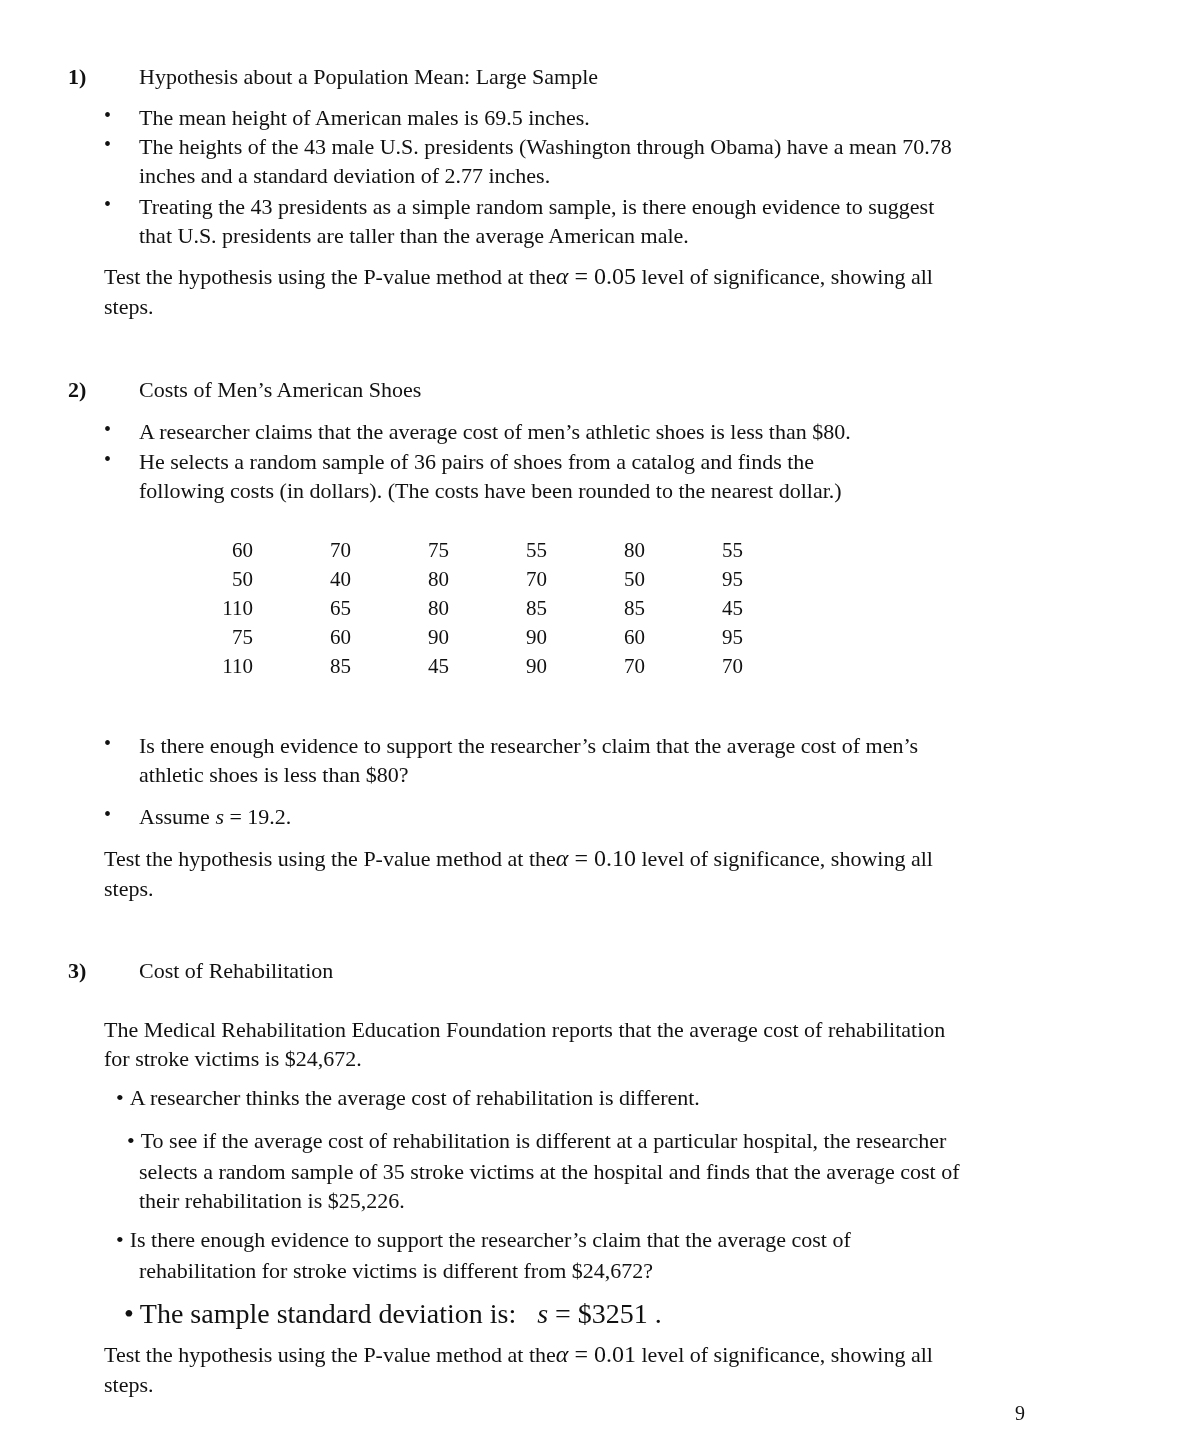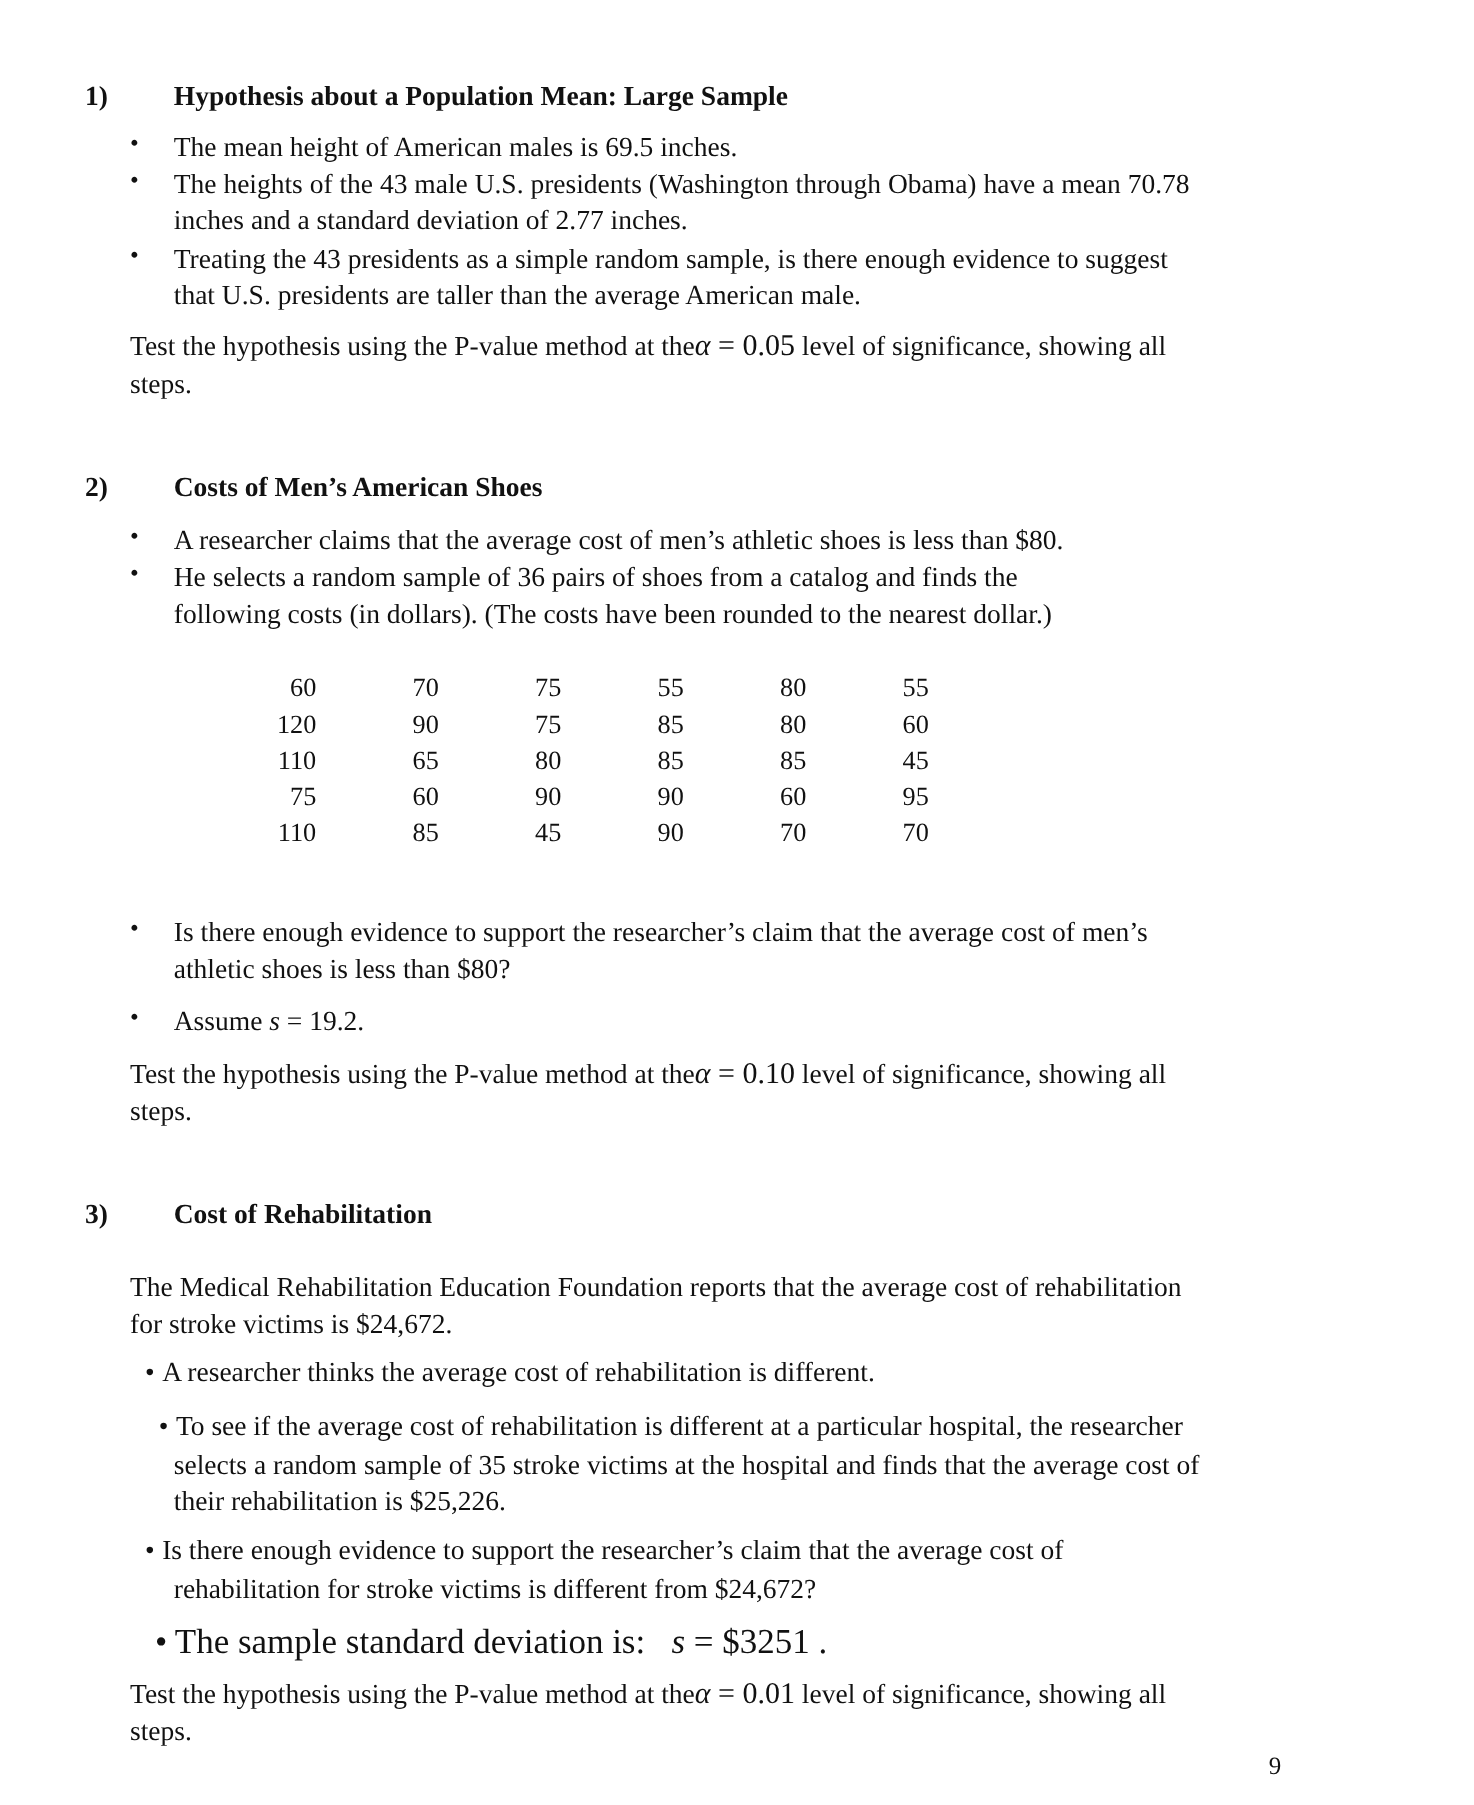--- a/index.html
+++ b/index.html
@@ -3,21 +3,21 @@
 <meta charset="utf-8">
 <style>
   html, body { margin: 0; padding: 0; background: #ffffff; }
   body {
     width: 1179px; height: 1444px; position: relative; overflow: hidden;
     font-family: "Liberation Serif", "DejaVu Serif", serif;
     color: #111111;
   }
   .abs { position: absolute; }
   .num { font-size: 22px; font-weight: bold; left: 68px; }
-  .heading { font-size: 22px; font-weight: bold; left: 139px; }
+  .heading { font-size: 22px; font-weight: normal; left: 139px; }
   .bullet-text { font-size: 22px; line-height: 29px; left: 139px; width: 950px; }
   .dot { font-size: 20px; left: 104px; }
   .para { font-size: 22px; line-height: 29px; left: 104px; width: 990px; }
   .alpha { font-style: italic; font-size: 24px; }
   .alphaval { font-size: 24px; }
   .ital { font-style: italic; }
   .inline-dot { margin-right: 6px; }
   table.data { position: absolute; left: 196px; top: 536px; border-collapse: collapse; font-size: 21px; }
   table.data td { width: 98px; text-align: right; padding: 0 0 0 0; height: 29px; line-height: 29px; }
   table.data td:first-child { width: 57px; }
@@ -60,26 +60,26 @@
   <tbody>
     <tr>
       <td>60</td>
       <td>70</td>
       <td>75</td>
       <td>55</td>
       <td>80</td>
       <td>55</td>
     </tr>
     <tr>
-      <td>120</td>
-      <td>90</td>
-      <td>75</td>
-      <td>85</td>
+      <td>50</td>
+      <td>40</td>
       <td>80</td>
-      <td>60</td>
+      <td>70</td>
+      <td>50</td>
+      <td>95</td>
     </tr>
     <tr>
       <td>110</td>
       <td>65</td>
       <td>80</td>
       <td>85</td>
       <td>85</td>
       <td>45</td>
     </tr>
     <tr>

